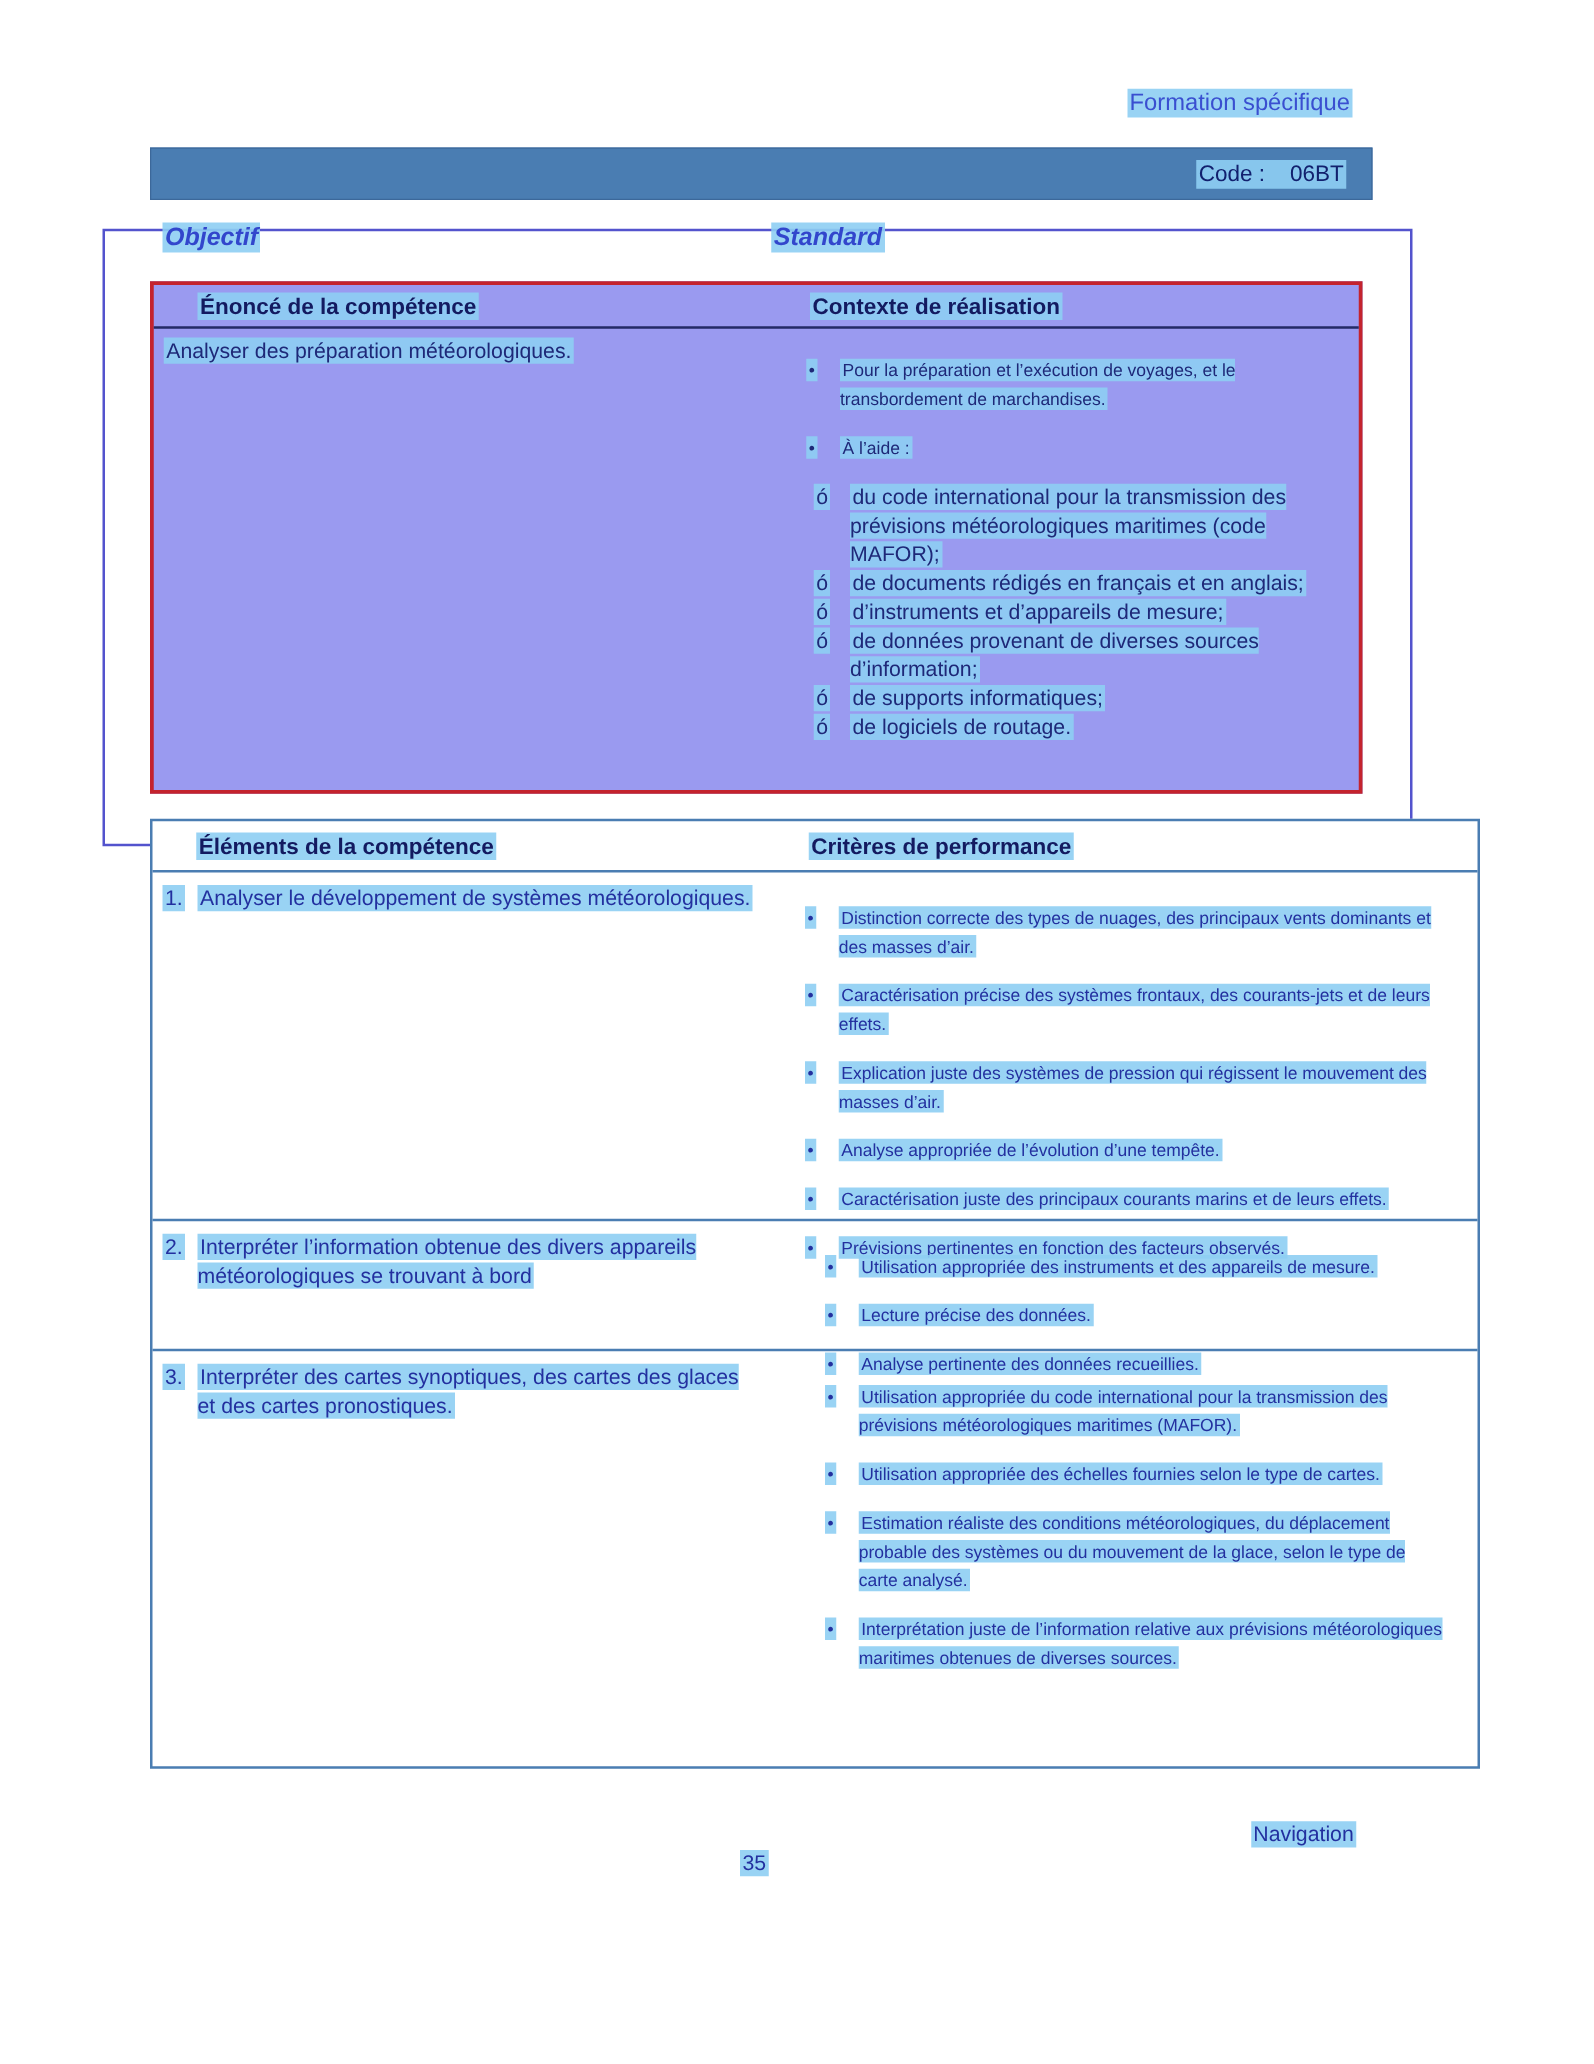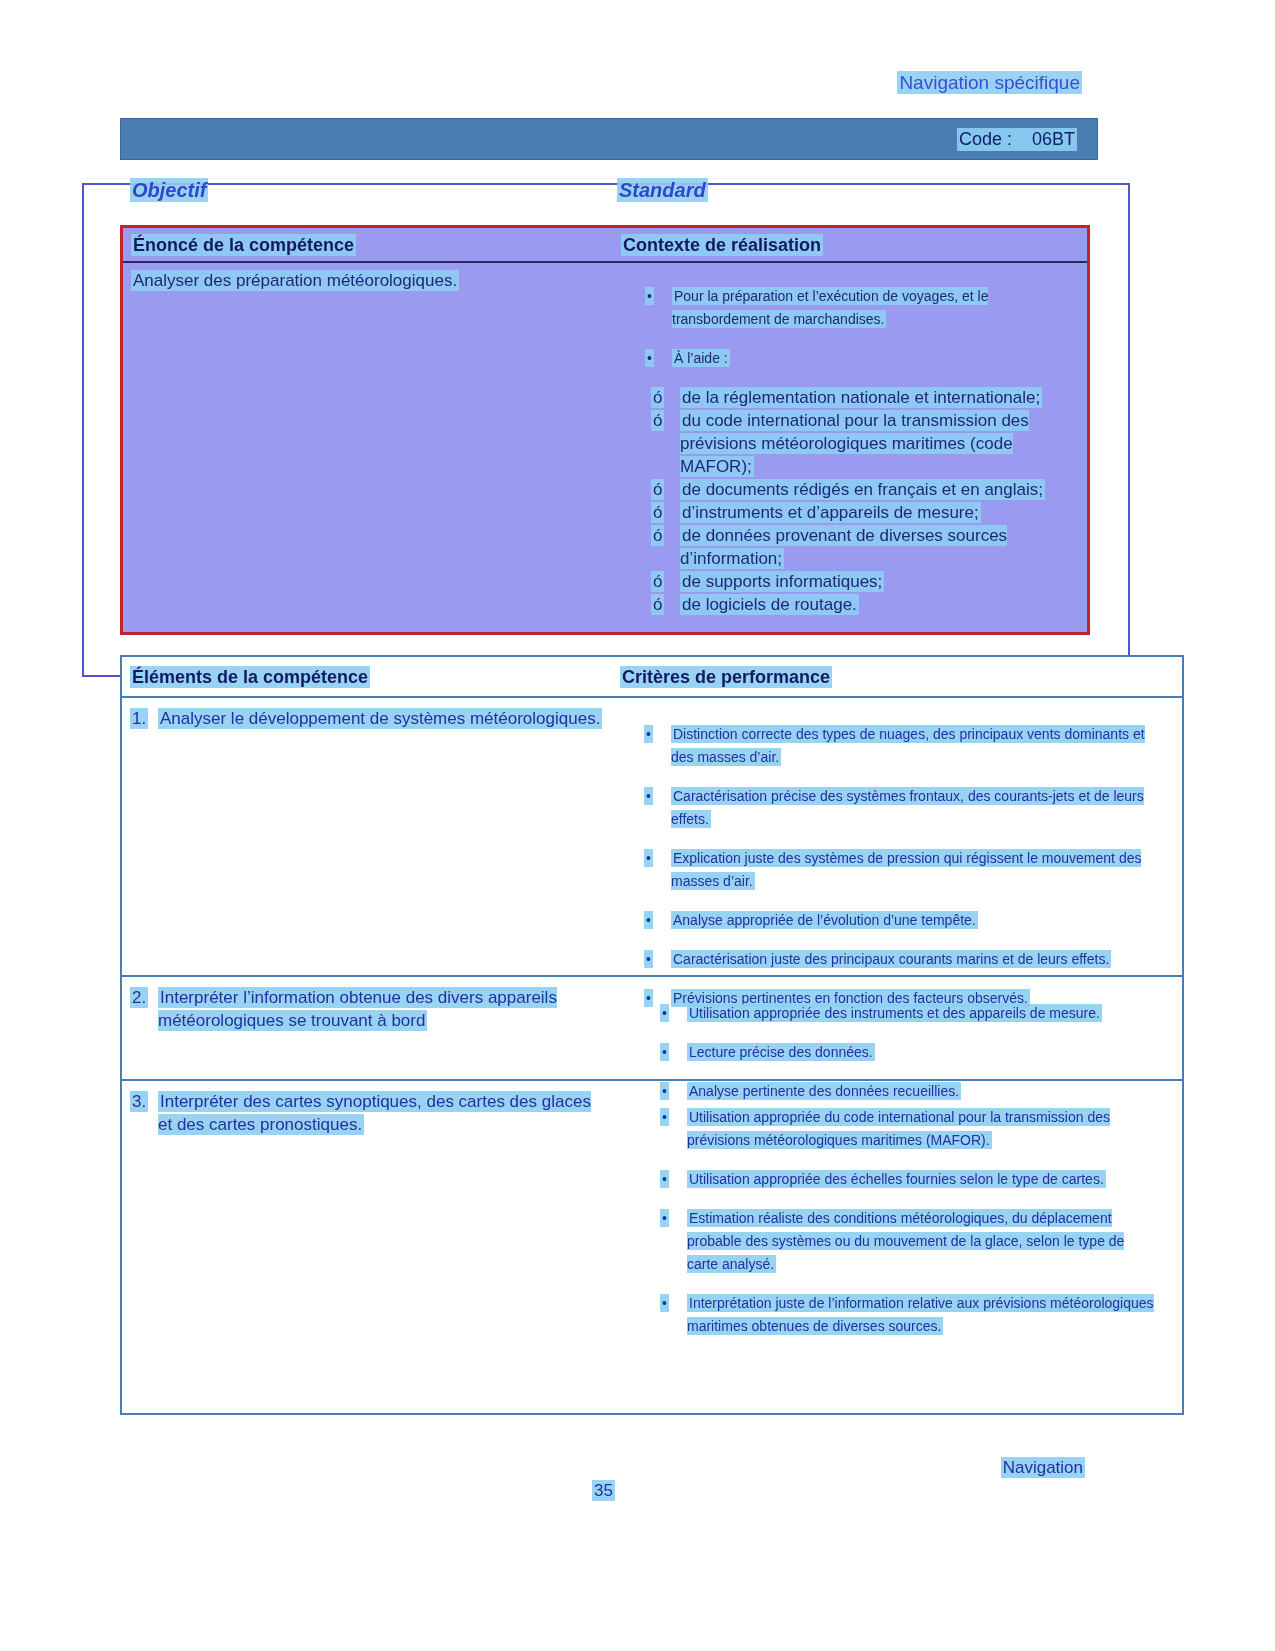--- a/index.html
+++ b/index.html
@@ -21,21 +21,21 @@
     border:2px solid #5353cd;background:#ffffff;box-sizing:border-box;
   }
   .os-heading{position:absolute;font-size:20px;font-weight:bold;font-style:italic;color:#3246cc;top:-6px;}
   .os-objectif{left:46px;}
   .os-standard{left:533px;}
   .table1{
     position:absolute;left:120px;top:225px;width:970px;min-height:410px;
     border:3px solid #c4232d;background:#9a9af0;box-sizing:border-box;
     display:flex;flex-direction:column;color:#1e2878;
   }
-  .t-header{display:flex;padding-top:7px;padding-bottom:5px;}
+  .t-header{display:flex;padding-top:7px;padding-bottom:5px;padding-left:27px;}
   .t1 .t-header{border-bottom:2px solid #232a66;}
   .t2 .t-header{border-bottom:2px solid #4a7db2;padding-top:10px;padding-bottom:8px;}
   .t-col-left{width:490px;padding-left:8px;box-sizing:border-box;flex:none;}
   .t-col-right{flex:1;padding-left:8px;padding-right:12px;box-sizing:border-box;}
   .hdr{font-weight:bold;font-size:18px;color:#131a60;}
   .t1-body{display:flex;flex:1;padding-top:6px;padding-bottom:6px;}
   .cell-text{margin:0;font-size:17px;line-height:23px;}
   .bullet{font-size:14px;line-height:23px;padding-left:35px;text-indent:-27px;margin:16px;}
   .t2 .bullet{margin-bottom:2px;}
   .marker{display:inline-block;width:27px;text-indent:0;}
@@ -54,21 +54,21 @@
   .num-item{margin:0;font-size:17px;line-height:23px;padding-left:28px;text-indent:-28px;max-width:445px;}
   .num{display:inline-block;width:28px;text-indent:0;}
   .footer-nav{position:absolute;top:1458px;right:190px;font-size:17px;}
   .page-number{position:absolute;top:1481px;left:592px;font-size:17px;}
 </style>
 </head>
 <body>
 
 <div class="page">
 
-  <div class="section-label"><span class="hl">Navigation spécifique</span></div>
+  <div class="section-label"><span class="hl">Formation spécifique</span></div>
 
   <div class="banner">
       <span class="hl code-text">Code :    06BT</span>
     </div>
 
   <div class="outer-box">
     <span class="os-heading os-objectif"><span class="hl">Objectif</span></span>
     <span class="os-heading os-standard"><span class="hl">Standard</span></span>
   </div>
 
@@ -77,21 +77,20 @@
       <div class="t-col-left"><span class="hdr hl">Énoncé de la compétence</span></div>
       <div class="t-col-right"><span class="hdr hl">Contexte de réalisation</span></div>
     </div>
     <div class="t1-body">
       <div class="t-col-left">
         <p class="cell-text"><span class="hl">Analyser des préparation météorologiques.</span></p>
       </div>
       <div class="t-col-right">
         <div class="bullet"><span class="marker"><span class="hl">•</span></span><span class="hl">Pour la préparation et l’exécution de voyages, et le transbordement de marchandises.</span></div>
         <div class="bullet"><span class="marker"><span class="hl">•</span></span><span class="hl">À l’aide :</span></div>
-        <div class="sub-bullet"><span class="marker sub"><span class="hl">ó</span></span><span class="hl">de la réglementation nationale et internationale;</span></div>
         <div class="sub-bullet"><span class="marker sub"><span class="hl">ó</span></span><span class="hl">du code international pour la transmission des prévisions météorologiques maritimes (code MAFOR);</span></div>
         <div class="sub-bullet"><span class="marker sub"><span class="hl">ó</span></span><span class="hl">de documents rédigés en français et en anglais;</span></div>
         <div class="sub-bullet"><span class="marker sub"><span class="hl">ó</span></span><span class="hl">d’instruments et d’appareils de mesure;</span></div>
         <div class="sub-bullet"><span class="marker sub"><span class="hl">ó</span></span><span class="hl">de données provenant de diverses sources d’information;</span></div>
         <div class="sub-bullet"><span class="marker sub"><span class="hl">ó</span></span><span class="hl">de supports informatiques;</span></div>
         <div class="sub-bullet"><span class="marker sub"><span class="hl">ó</span></span><span class="hl">de logiciels de routage.</span></div>
       </div>
     </div>
   </div>
 

